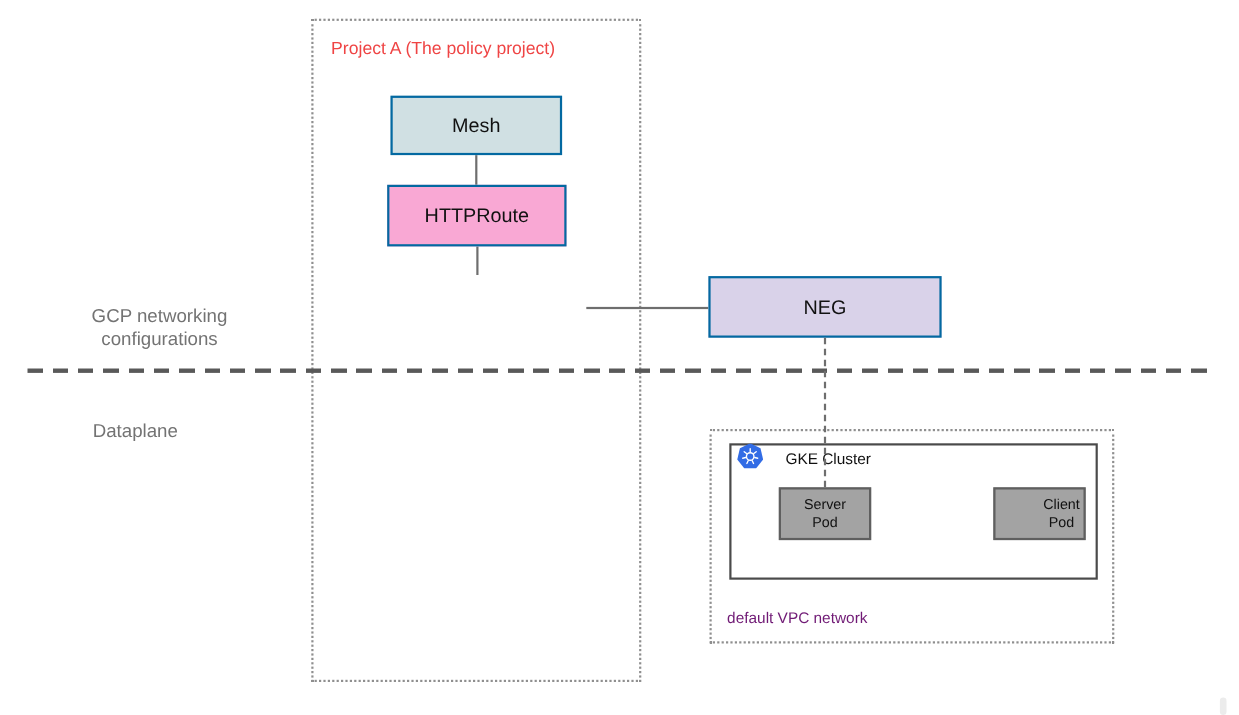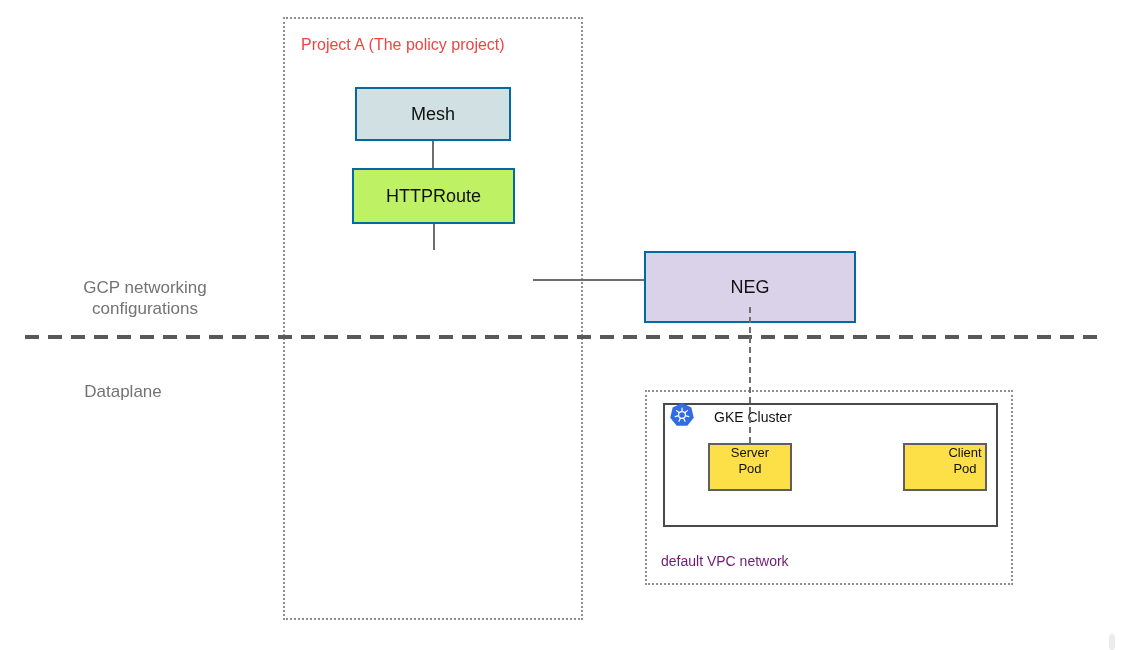--- a/index.html
+++ b/index.html
@@ -15,23 +15,23 @@
   .project-title {
     position:absolute; left:16px; top:17px;
     font-size:16px; color:#ef4444; white-space:nowrap;
   }
 
   .node {
     position:absolute; display:flex; align-items:center; justify-content:center;
     border:2px solid #0369a1; font-size:18px; color:#111; text-align:center;
   }
   #node-mesh           { left:355px; top:87px;  width:156px; height:54px; background:#d0e0e3; }
-  #node-httproute      { left:352px; top:168px; width:163px; height:56px; background:#bef264; }
+  #node-httproute      { left:352px; top:168px; width:163px; height:56px; background:#f9a8d4; }
   #node-backendservice { left:337px; top:250px; width:196px; height:57px; background:#fff2cc; }
-  #node-neg            { left:644px; top:251px; width:212px; height:72px; background:#d9d2e9; }
+  #node-neg            { left:644px; top:251px; width:212px; height:56px; background:#d9d2e9; }
 
   .conn-v { position:absolute; width:2px; background:#6e6e6e; }
   #conn-mesh-httproute      { left:432px; top:141px; height:27px; }
   #conn-httproute-backend   { left:433px; top:224px; height:26px; }
   .conn-h { position:absolute; height:2px; background:#6e6e6e; }
   #conn-backend-neg         { left:533px; top:279px; width:111px; }
   #conn-neg-serverpod {
     position:absolute; left:749px; top:307px; height:136px; width:0;
     border-left:2px dashed #6e6e6e;
   }
@@ -62,22 +62,22 @@
 
   #k8s-icon {
     position:absolute; left:5px; top:-2px; width:24px; height:24px;
     background:#326ce5;
     clip-path:polygon(50% 0%, 89% 19%, 99% 61%, 72% 95%, 28% 95%, 1% 61%, 11% 19%);
     display:flex; align-items:center; justify-content:center;
   }
   #k8s-icon svg { width:20px; height:20px; }
 
   .pod {
-    position:absolute; top:443px; width:84px; height:48px; background:#fde047;
-    border:2px solid #5f5f5f; display:flex; align-items:flex-start; justify-content:center;
+    position:absolute; top:443px; width:84px; height:48px; background:#a3a3a3;
+    border:2px solid #5f5f5f; display:flex; align-items:center; justify-content:center;
     font-size:13px; line-height:16px; color:#111; text-align:center; white-space:pre-line;
   }
   #pod-server { left:708px; }
   #pod-client { left:903px;padding-left:40px; }
 
   #scrollbar-fragment {
     position:absolute; left:1109px; top:634px; width:6px; height:16px;
     background:#ececec; border-radius:3px;
   }
 </style>

